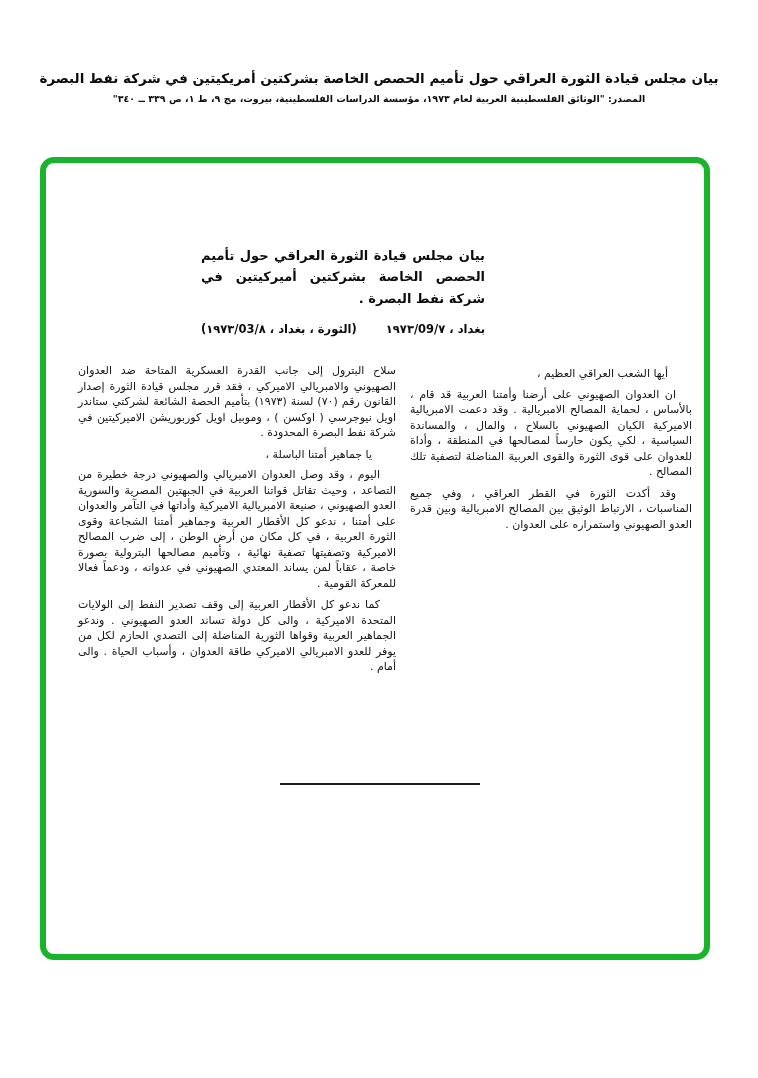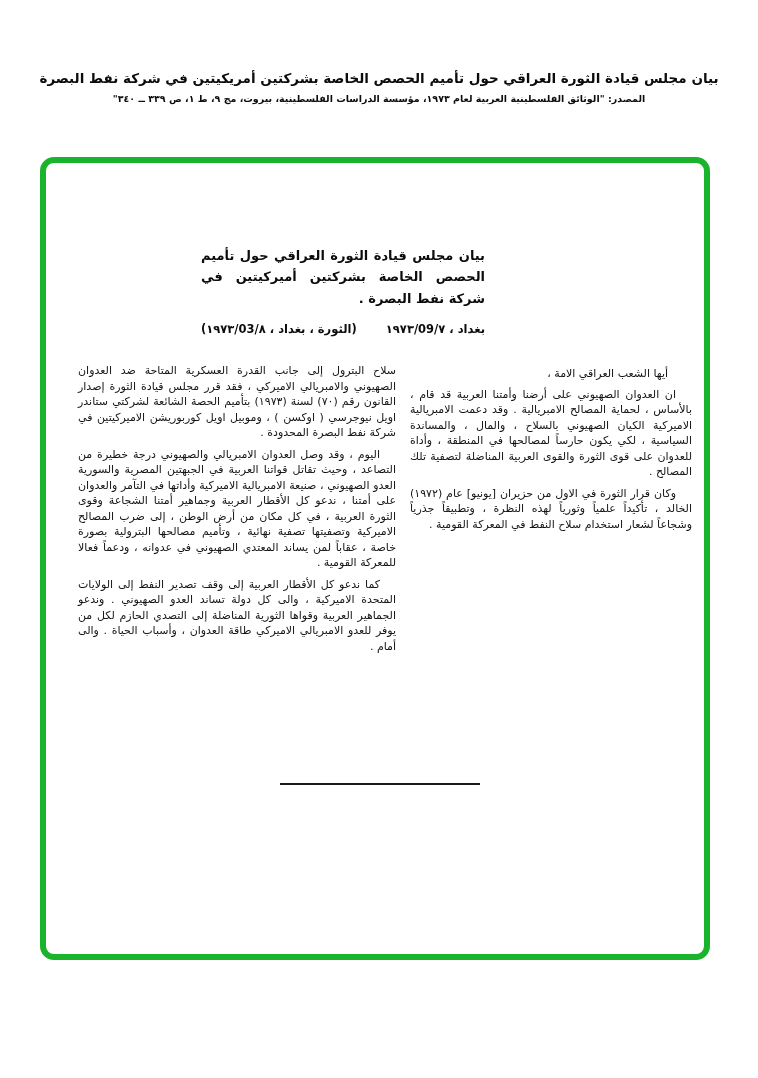--- a/index.html
+++ b/index.html
@@ -79,25 +79,26 @@
   <div class="doc-heading-block">
     <h2 class="doc-heading">بيان مجلس قيادة الثورة العراقي حول تأميم الحصص الخاصة بشركتين أميركيتين في شركة نفط البصرة .</h2>
     <div class="dateline">
       <span>بغداد ، ١٩٧٣/09/٧</span>
       <span>(الثورة ، بغداد ، ١٩٧٣/03/٨)</span>
     </div>
   </div>
 
   <div class="columns">
     <div class="col col-right">
-      <p class="callout">أيها الشعب العراقي الامة ،</p>
+      <p class="callout">أيها الشعب العراقي العظيم ،</p>
       <p>ان العدوان الصهيوني على أرضنا وأمتنا العربية قد قام ، بالأساس ، لحماية المصالح الامبريالية . وقد دعمت الامبريالية الاميركية الكيان الصهيوني بالسلاح ، والمال ، والمساندة السياسية ، لكي يكون حارساً لمصالحها في المنطقة ، وأداة للعدوان على قوى الثورة والقوى العربية المناضلة لتصفية تلك المصالح .</p>
-      <p>وكان قرار الثورة في الاول من حزيران [يونيو] عام (١٩٧٢) الخالد ، تأكيداً علمياً وثورياً لهذه النظرة ، وتطبيقاً جذرياً وشجاعاً لشعار استخدام سلاح النفط في المعركة القومية .</p>
+      <p>وقد أكدت الثورة في القطر العراقي ، وفي جميع المناسبات ، الارتباط الوثيق بين المصالح الامبريالية وبين قدرة العدو الصهيوني واستمراره على العدوان .</p>
     </div>
     <div class="col col-left">
       <p class="no-indent">سلاح البترول إلى جانب القدرة العسكرية المتاحة ضد العدوان الصهيوني والامبريالي الاميركي ، فقد قرر مجلس قيادة الثورة إصدار القانون رقم (٧٠) لسنة (١٩٧٣) بتأميم الحصة الشائعة لشركتي ستاندر اويل نيوجرسي ( اوكسن ) ، وموبيل اويل كوربوريشن الاميركيتين في شركة نفط البصرة المحدودة .</p>
+      <p class="callout">يا جماهير أمتنا الباسلة ،</p>
       <p>اليوم ، وقد وصل العدوان الامبريالي والصهيوني درجة خطيرة من التصاعد ، وحيث تقاتل قواتنا العربية في الجبهتين المصرية والسورية العدو الصهيوني ، صنيعة الامبريالية الاميركية وأداتها في التآمر والعدوان على أمتنا ، ندعو كل الأقطار العربية وجماهير أمتنا الشجاعة وقوى الثورة العربية ، في كل مكان من أرض الوطن ، إلى ضرب المصالح الاميركية وتصفيتها تصفية نهائية ، وتأميم مصالحها البترولية بصورة خاصة ، عقاباً لمن يساند المعتدي الصهيوني في عدوانه ، ودعماً فعالا للمعركة القومية .</p>
       <p>كما ندعو كل الأقطار العربية إلى وقف تصدير النفط إلى الولايات المتحدة الاميركية ، والى كل دولة تساند العدو الصهيوني . وندعو الجماهير العربية وقواها الثورية المناضلة إلى التصدي الحازم لكل من يوفر للعدو الامبريالي الاميركي طاقة العدوان ، وأسباب الحياة . والى أمام .</p>
     </div>
   </div>
 
   <div class="divider"></div>
 </div>
 
 </body></html>

